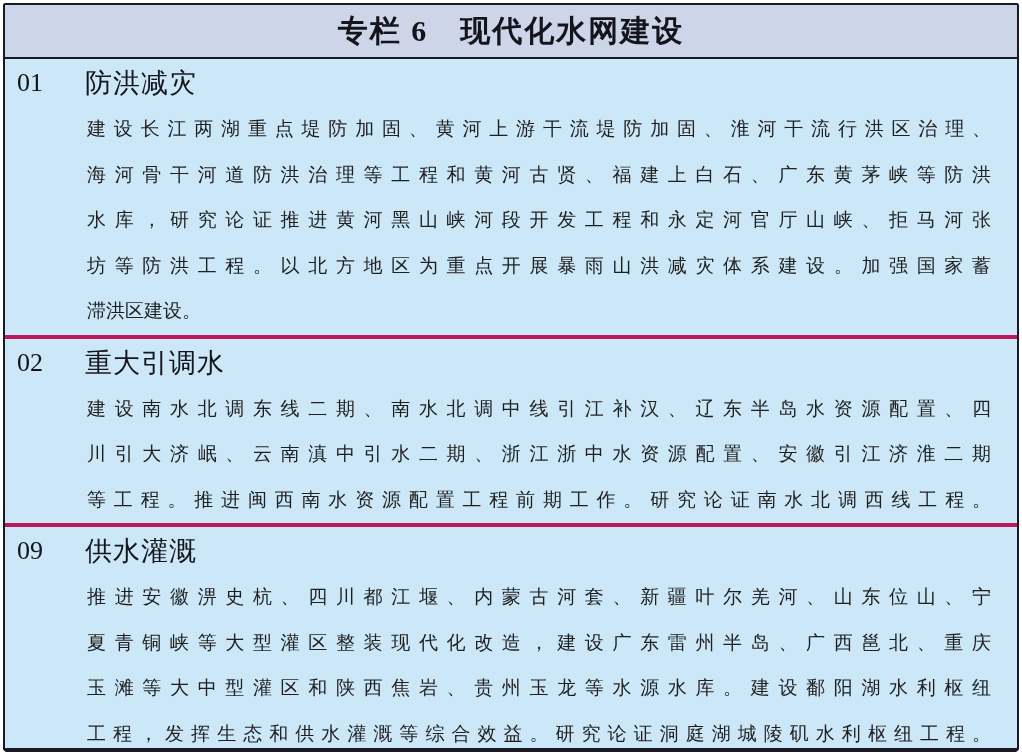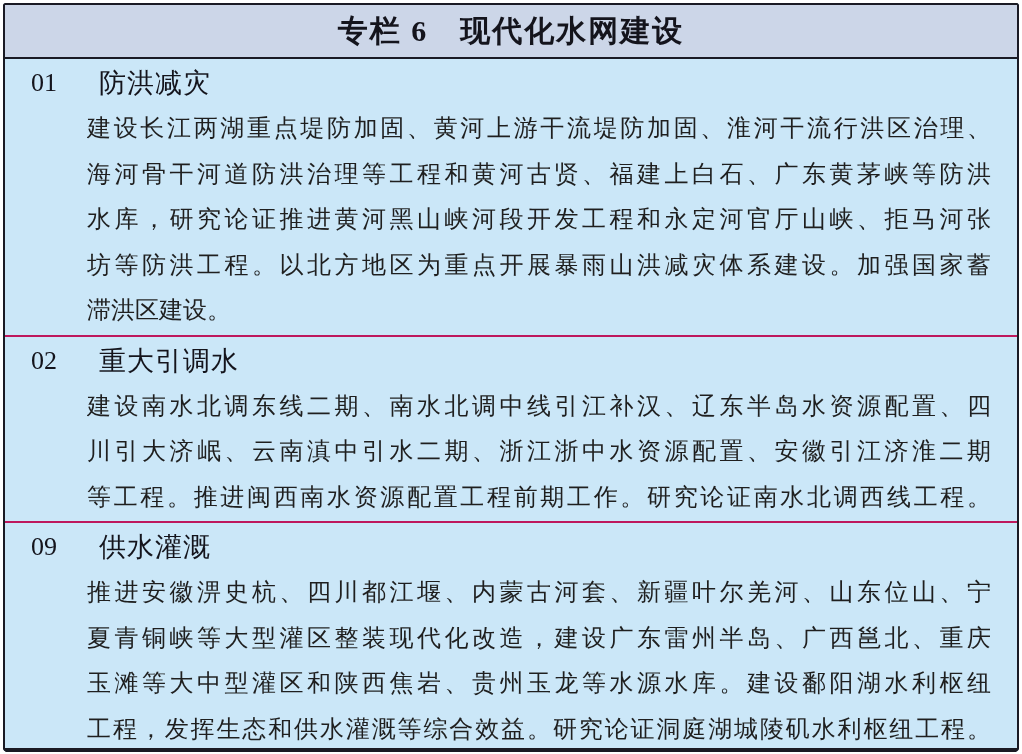--- a/index.html
+++ b/index.html
@@ -35,44 +35,44 @@
     font-weight: bold;
     letter-spacing: 2px;
     color: #14141c;
     background: #ccd6e8;
     border-bottom: 2px solid #1a1a24;
   }
   .section {
     padding: 1px 0 1px 0;
   }
   .section + .section {
-    border-top: 2px solid #be185d;
+    border-top: 4px solid #be185d;
   }
   .heading-row {
     display: flex;
     align-items: center;
     height: 46px;
     line-height: 46px;
-    padding-left: 26px;
+    padding-left: 12px;
     font-size: 27px;
     color: #14141c;
     font-weight: 500;
   }
   .sec-num {
     width: 34px;
     flex: 0 0 auto;
     font-size: 26px;
   }
   .sec-title {
     margin-left: 34px;
     letter-spacing: 1px;
   }
   .pline {
     margin: 0 26px 0 82px;
-    font-size: 24px;
+    font-size: 19px;
     line-height: 45.5px;
     height: 45.5px;
     color: #1f1f1f;
     text-align: justify;
     text-align-last: justify;
     text-justify: inter-character;
     white-space: nowrap;
     overflow: hidden;
   }
   .pline.short {

